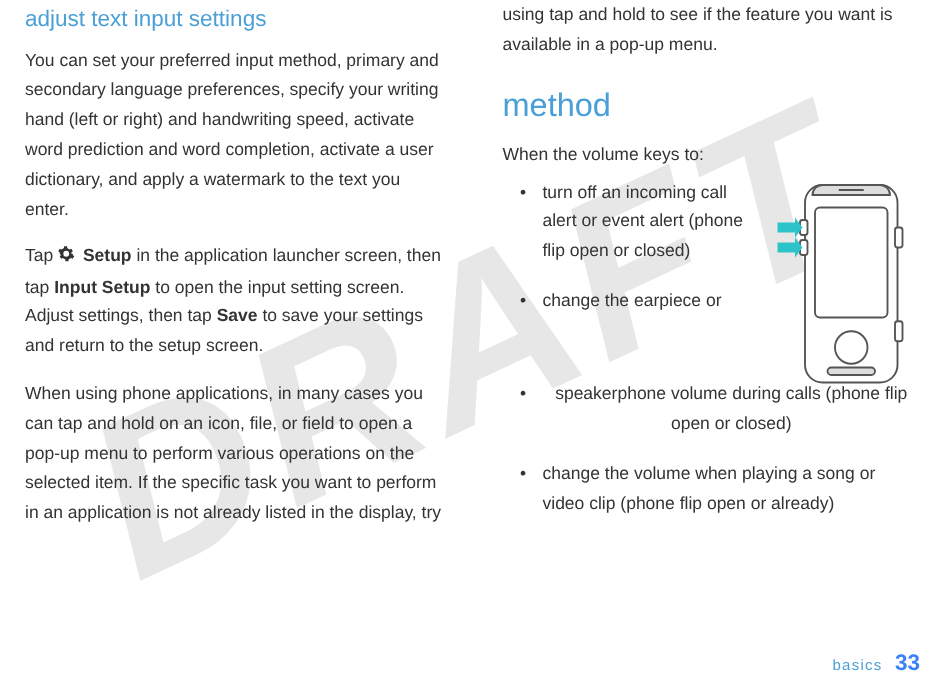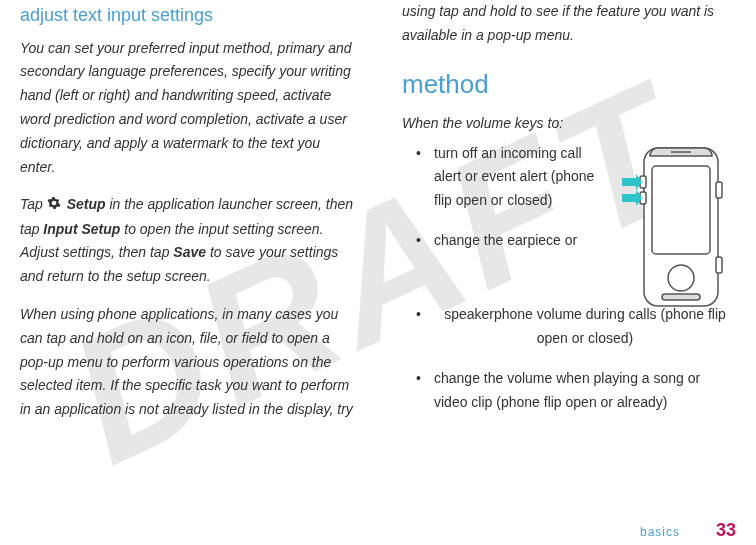--- a/index.html
+++ b/index.html
@@ -45,21 +45,21 @@
     font-size: 18px;
     font-weight: 400;
     margin: 0 0 6px 0;
   }
   .heading-main {
     color: #4aa0d6;
     font-size: 26px;
     font-weight: 400;
     margin: 0 0 6px 0;
   }
-  p { margin: 0 0 14px 0; font-style: italic; }
+  p { margin: 0 0 14px 0; }
   .bold-cond {
     font-family: "Arial Narrow", Arial, sans-serif;
     font-weight: bold;
     font-stretch: condensed;
   }
   ul {
     margin: 0;
     padding-left: 32px;
     list-style: none;
   }
@@ -81,25 +81,25 @@
   }
   .vol-text { flex: 1; }
   .device-svg { flex: 0 0 120px; }
   .footer {
     position: absolute;
     bottom: 4px;
     right: 20px;
     font-size: 12px;
     display: flex;
     align-items: baseline;
-    gap: 36px;
+    gap: 10px;
     z-index: 1;
   }
   .footer .label { color: #4aa0d6; letter-spacing: 1px; }
-  .footer .pagenum { color: #be185d; font-size: 18px; font-weight: bold; }
+  .footer .pagenum { color: #3b82f6; font-size: 18px; font-weight: bold; }
   .gear-icon {
     display: inline-block;
     vertical-align: middle;
     margin-right: 2px;
   }
 </style>
 </head>
 <body>
 
 <div class="watermark">DRAFT</div>

